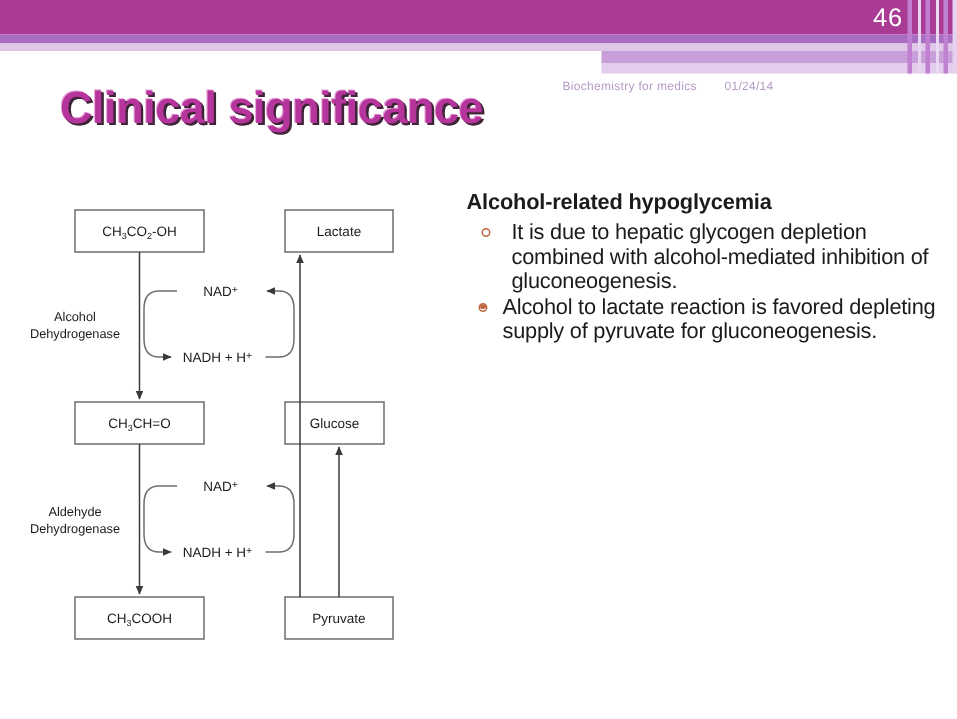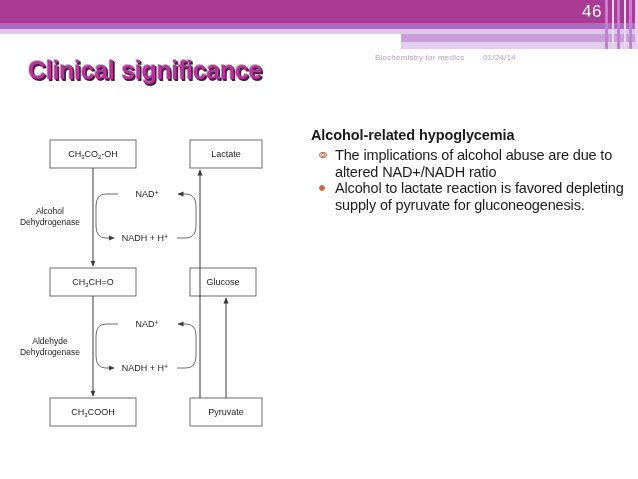--- a/index.html
+++ b/index.html
@@ -34,22 +34,22 @@
   
   .meta{
     position:absolute;left:375px;top:53px;
     font-size:8px;color:#b49ac4;letter-spacing:.2px;
     white-space:nowrap;
   }
   .meta .date{margin-left:16px;}
 
   
   .title{
-    position:absolute;left:28px;top:56px;
-    font-size:25px;font-weight:bold;
+    position:absolute;left:40px;top:56px;
+    font-size:30px;font-weight:bold;
     color:#b5359c;
     letter-spacing:-.3px;
     text-shadow:
        1.6px 1.6px 0 #3d2436,
        1.2px 1.2px 0 #4a2a41,
       -0.7px -0.7px 0 #e59fd6;
     white-space:nowrap;
   }
 
   
@@ -181,24 +181,21 @@
         <text x="131" y="245">NADH + H<tspan font-size="7" dy="-2">+</tspan></text>
       </g>
     </svg>
   </div>
 
   <div class="content">
     <h2>Alcohol-related hypoglycemia</h2>
     <ul class="bullets">
       <li class="hollow indent">
         <span class="mk"></span>
-      </li>
-      <li class="hollow">
-        <span class="mk"></span>
-        <span>The implications of alcohol abuse are due to altered NAD+/NADH ratio</span>
+        <span>It is due to hepatic glycogen depletion combined with alcohol-mediated inhibition of gluconeogenesis.</span>
       </li>
       <li class="hollow">
         <span class="mk"></span>
       </li>
       <li class="dot">
         <span class="mk"></span>
         <span>Alcohol to lactate reaction is favored depleting supply of pyruvate for gluconeogenesis.</span>
       </li>
     </ul>
   </div>

